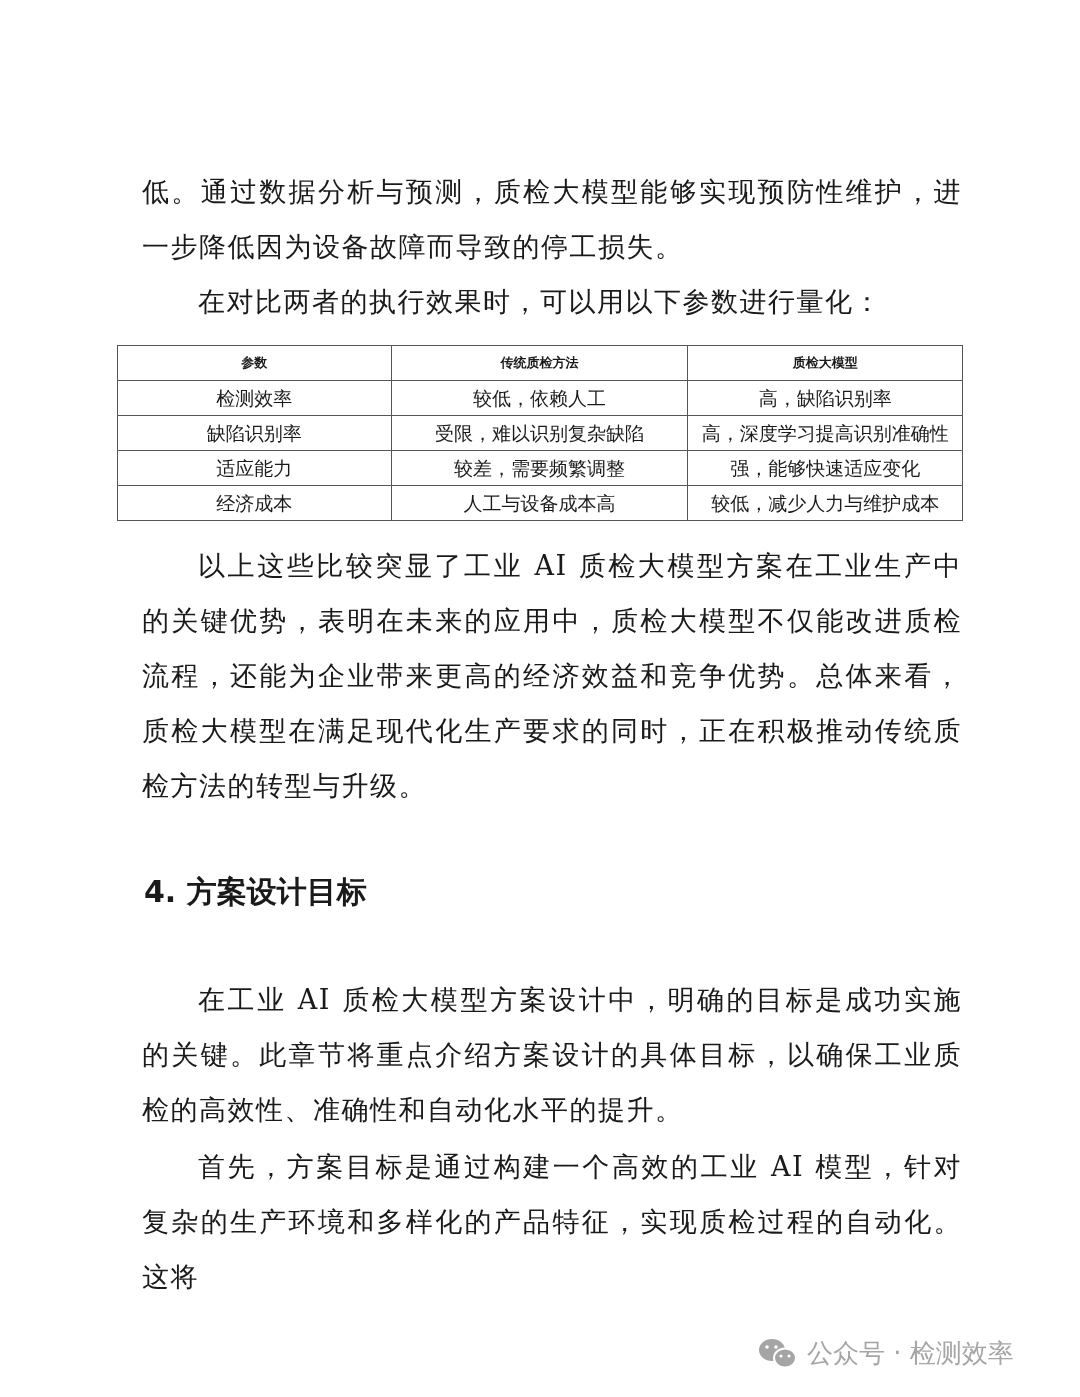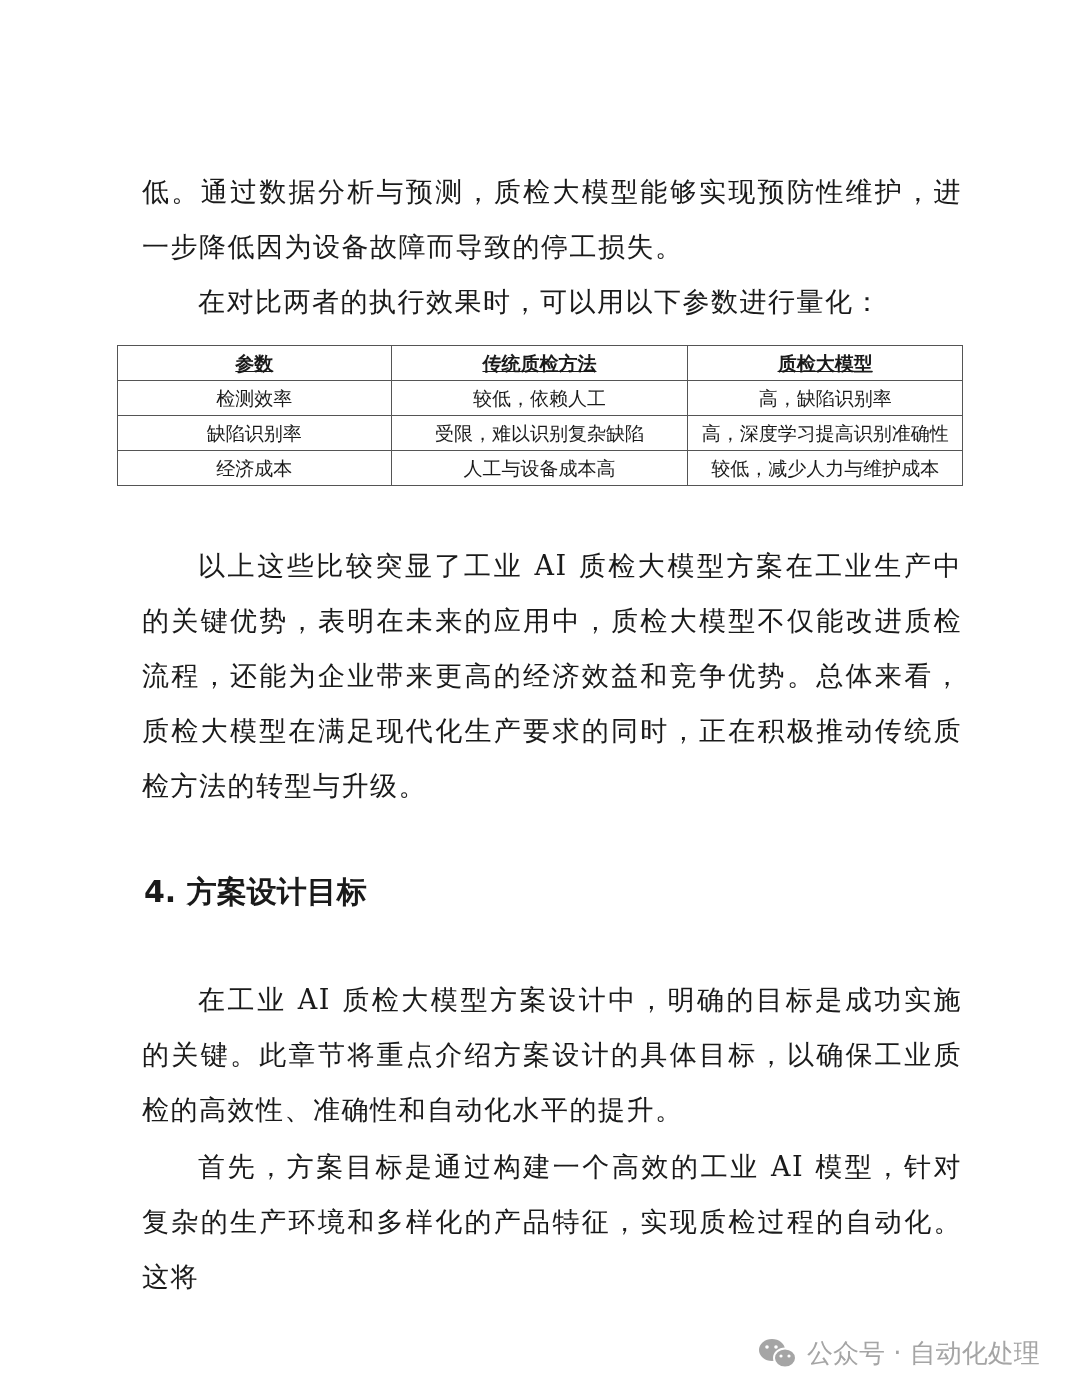--- a/index.html
+++ b/index.html
@@ -5,21 +5,21 @@
   html, body { margin: 0; padding: 0; background: #ffffff; }
   body { width: 1080px; height: 1397px; position: relative; overflow: hidden;
          font-family: "DejaVu Serif", "Liberation Serif", serif; color: #1a1a1a; }
   .para { position: absolute; left: 128px; width: 820px; font-size: 27px; line-height: 55px;
           letter-spacing: 1.5px; margin: 14px; text-align: justify; }
   .indent { text-indent: 56px; }
   table { position: absolute; left: 117px; top: 345px; width: 846px; border-collapse: collapse;
           font-size: 19px; }
   th, td { border: 1px solid #555; text-align: center; vertical-align: top; padding: 2px 4px;
            line-height: 30px; }
-  th { font-family: "DejaVu Sans", "Liberation Sans", sans-serif; font-weight: bold; font-size: 19px; text-decoration: underline; }
+  th { font-family: "DejaVu Sans", "Liberation Sans", sans-serif; font-weight: bold; font-size: 13px; }
   col.c1 { width: 274px; } col.c2 { width: 297px; } col.c3 { width: 275px; }
   h2 { position: absolute; left: 144px; top: 872px; margin: 0; font-size: 30px;
        font-family: "DejaVu Sans", "Liberation Sans", sans-serif; font-weight: bold; }
   .watermark { position: absolute; left: 757px; top: 1336px; display: flex; align-items: center;
                color: #a5a5a5; font-family: "DejaVu Sans", "Liberation Sans", sans-serif; font-size: 26px; }
   .watermark svg { margin-right: 8px; }
 </style>
 </head>
 <body>
 
@@ -44,20 +44,25 @@
       <td>检测效率</td>
       <td>较低，依赖人工</td>
       <td>高，缺陷识别率</td>
     </tr>
     <tr>
       <td>缺陷识别率</td>
       <td>受限，难以识别复杂缺陷</td>
       <td>高，深度学习提高识别准确性</td>
     </tr>
     <tr>
+      <td>适应能力</td>
+      <td>较差，需要频繁调整</td>
+      <td>强，能够快速适应变化</td>
+    </tr>
+    <tr>
       <td>经济成本</td>
       <td>人工与设备成本高</td>
       <td>较低，减少人力与维护成本</td>
     </tr>
   </tbody>
 </table>
 
 <p class="para indent" style="top:524px;">以上这些比较突显了工业 AI 质检大模型方案在工业生产中的关键优势，表明在未来的应用中，质检大模型不仅能改进质检流程，还能为企业带来更高的经济效益和竞争优势。总体来看，质检大模型在满足现代化生产要求的同时，正在积极推动传统质检方法的转型与升级。</p>
 
 <h2>4.  方案设计目标</h2>
@@ -67,14 +72,14 @@
 
 <div class="watermark">
   <svg width="42" height="34" viewBox="0 0 42 34">
     <ellipse cx="15" cy="13" rx="13" ry="11" fill="#a5a5a5"></ellipse>
     <ellipse cx="28" cy="21" rx="11" ry="9.5" fill="#a5a5a5" stroke="#fff" stroke-width="2"></ellipse>
     <circle cx="10" cy="10" r="1.8" fill="#fff"></circle>
       <circle cx="19" cy="10" r="1.8" fill="#fff"></circle>
     <circle cx="24" cy="19" r="1.6" fill="#fff"></circle>
       <circle cx="32" cy="19" r="1.6" fill="#fff"></circle>
   </svg>
-  <span>公众号 · 自动化处理</span>
+  <span>公众号 · 检测效率</span>
 </div>
 
 </body></html>

